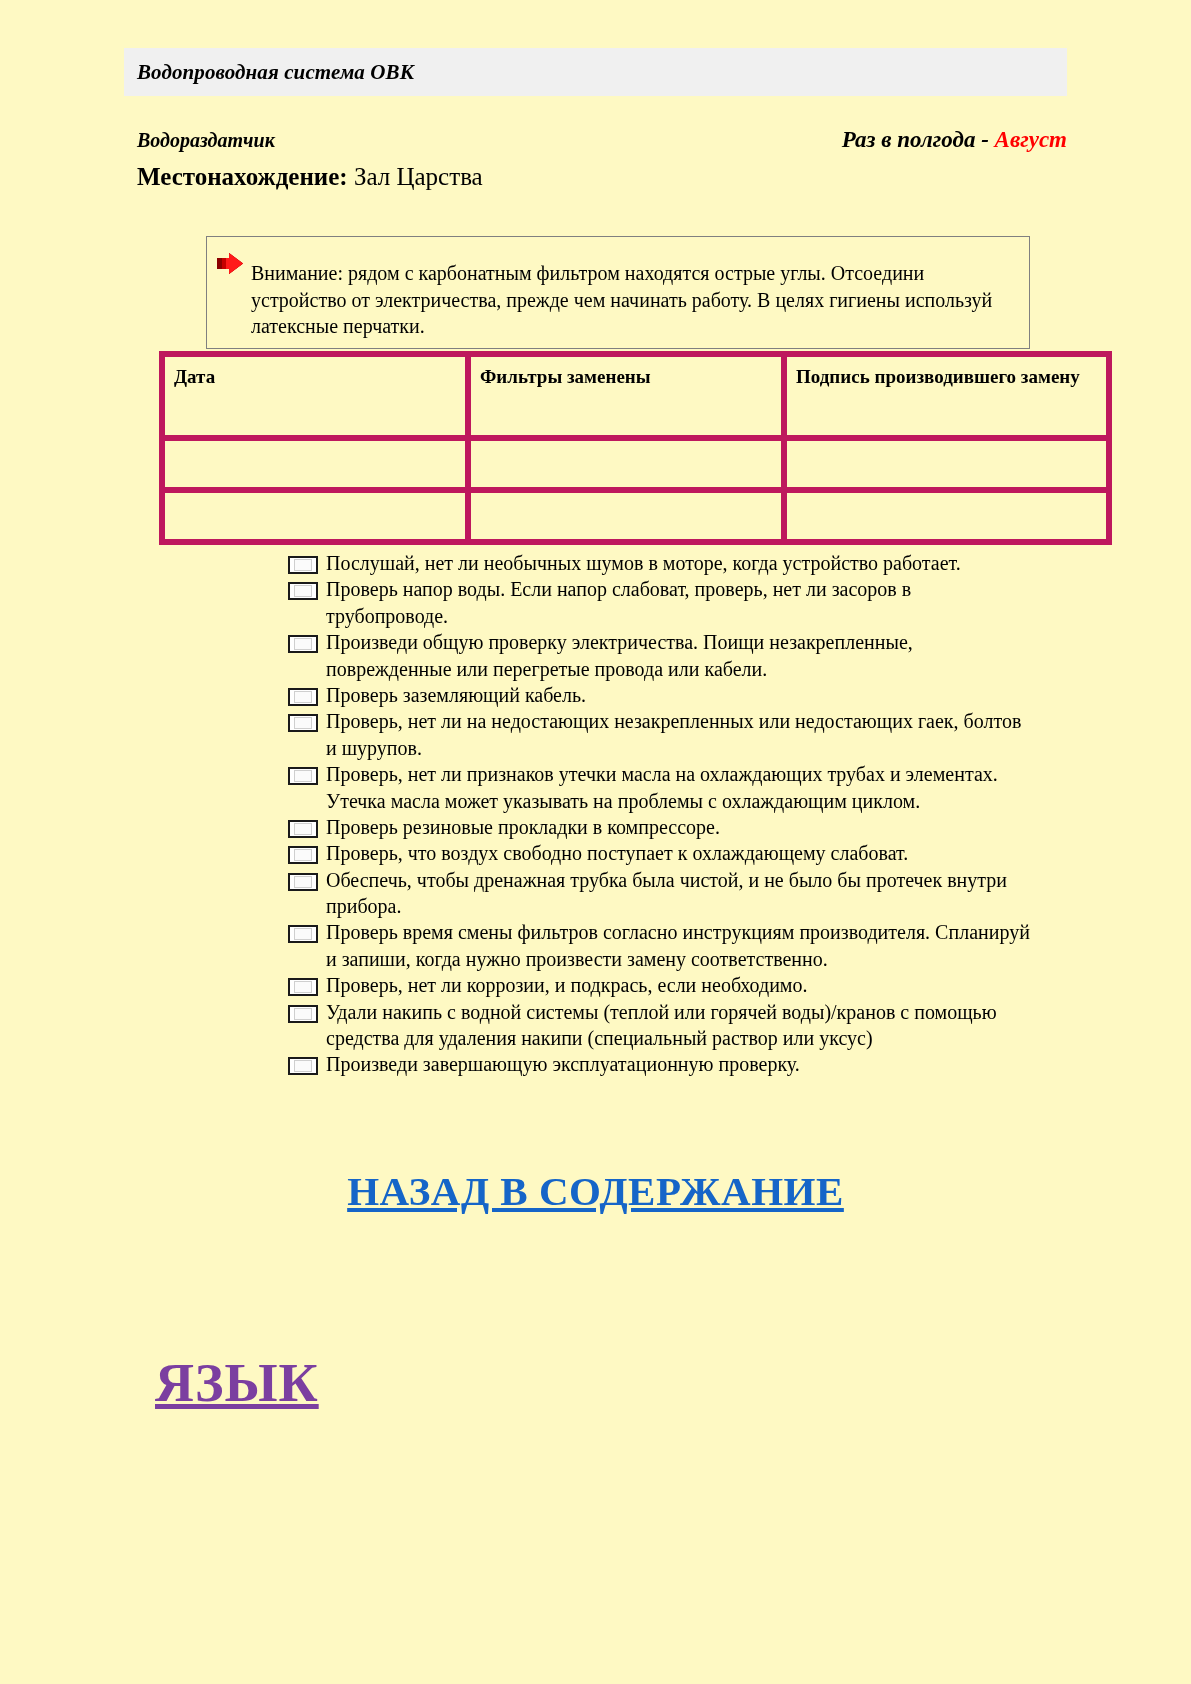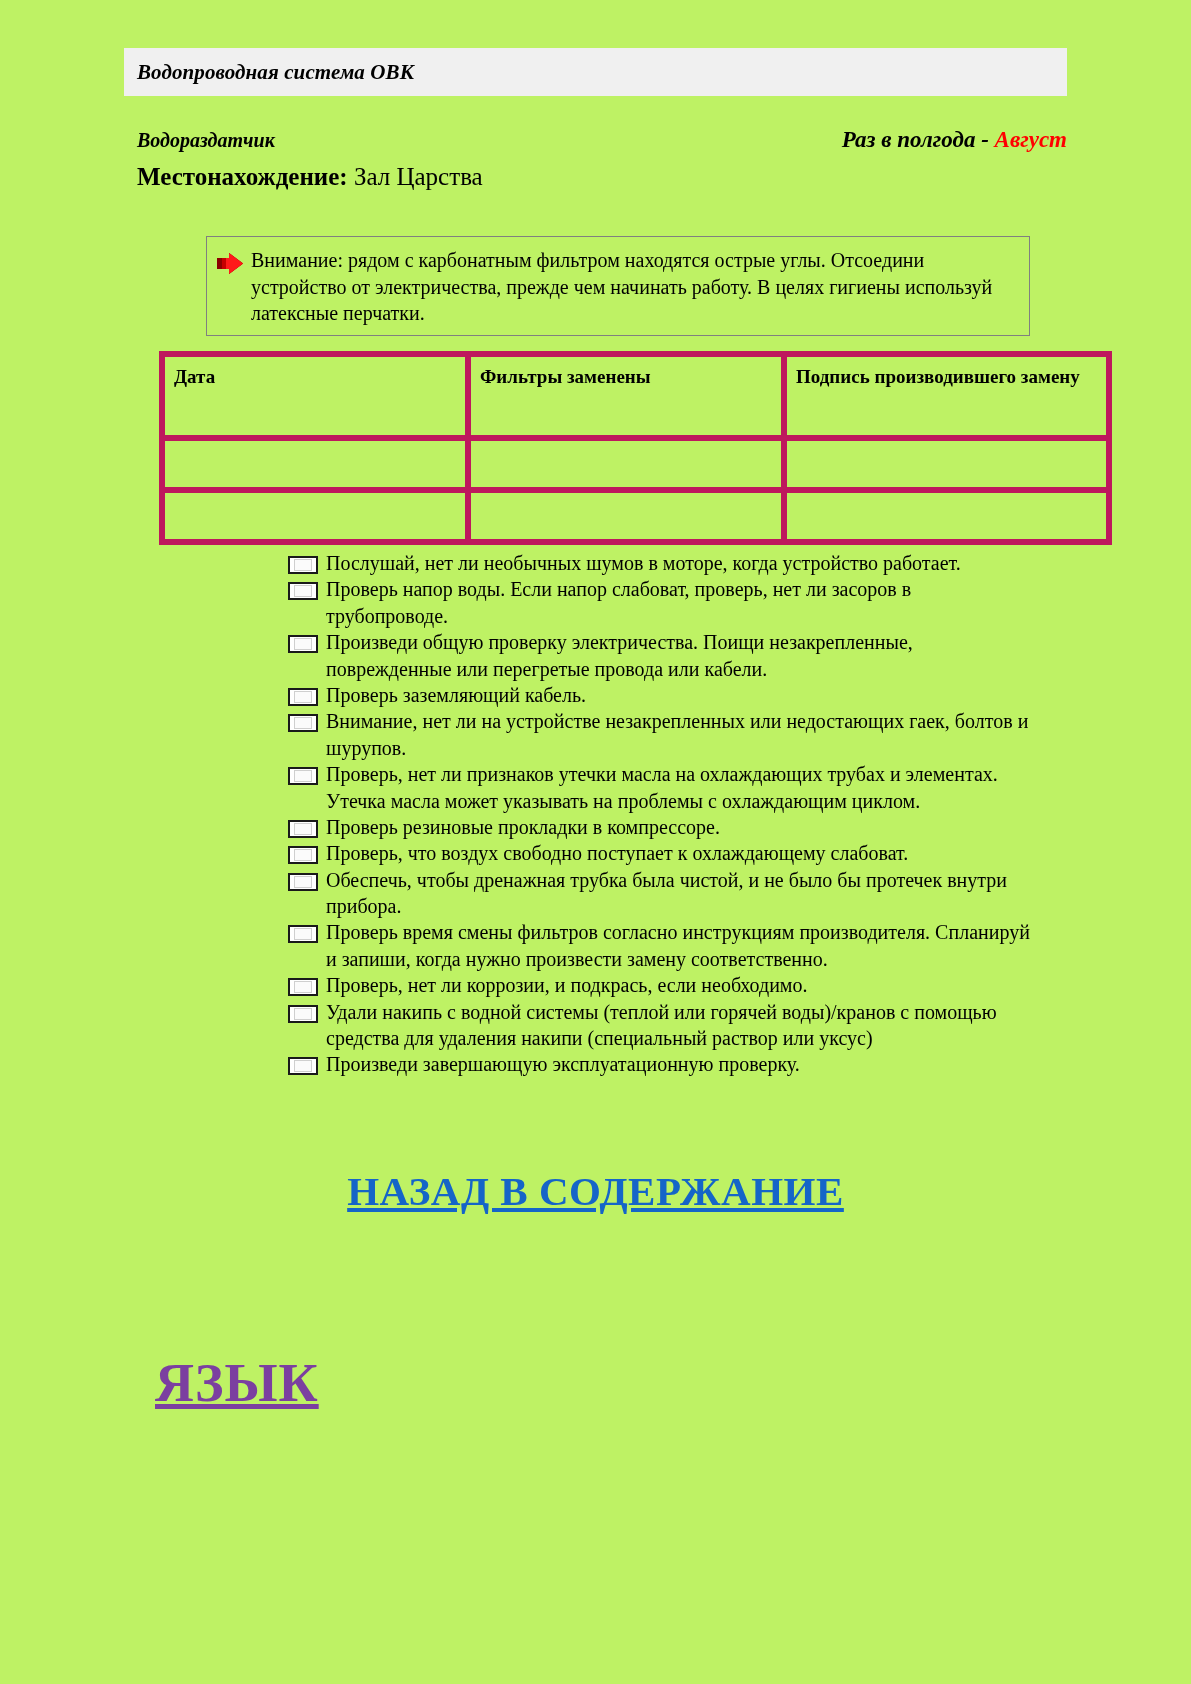--- a/index.html
+++ b/index.html
@@ -14,21 +14,21 @@
     font-family: "Liberation Serif", "DejaVu Serif", serif;
     color: #000000;
     overflow: hidden;
   }
 
   .page {
     position: absolute;
     left: 0; top: 0;
     width: 1191px;
     height: 1684px;
-    background: #bef264;
+    background: #fef9c3;
   }
 
   
   .header-band {
     position: absolute;
     left: 124px;
     top: 48px;
     width: 943px;
     height: 48px;
     background: #f0f0f0;
@@ -99,20 +99,21 @@
     flex: 0 0 auto;
     width: 30px;
     height: 24px;
     margin-top: 5px;
     margin-right: 6px;
   }
   .warning-text {
     font-size: 20px;
     line-height: 1.33;
     flex: 1 1 auto;
+    margin-top: 13px;
   }
 
   
   .log-table {
     position: absolute;
     left: 159px;
     top: 351px;
     width: 872px;
     border-collapse: collapse;
     table-layout: fixed;
@@ -272,21 +273,21 @@
     <div class="check-item">
       <span class="checkbox"></span>
       <span class="check-text">Произведи общую проверку электричества. Поищи незакрепленные, поврежденные или перегретые провода или кабели.</span>
     </div>
     <div class="check-item">
       <span class="checkbox"></span>
       <span class="check-text">Проверь заземляющий кабель.</span>
     </div>
     <div class="check-item">
       <span class="checkbox"></span>
-      <span class="check-text">Внимание, нет ли на устройстве незакрепленных или недостающих гаек, болтов и шурупов.</span>
+      <span class="check-text">Проверь, нет ли на недостающих незакрепленных или недостающих гаек, болтов и шурупов.</span>
     </div>
     <div class="check-item">
       <span class="checkbox"></span>
       <span class="check-text">Проверь, нет ли признаков утечки масла на охлаждающих трубах и элементах. Утечка масла может указывать на проблемы с охлаждающим циклом.</span>
     </div>
     <div class="check-item">
       <span class="checkbox"></span>
       <span class="check-text">Проверь резиновые прокладки в компрессоре.</span>
     </div>
     <div class="check-item">

